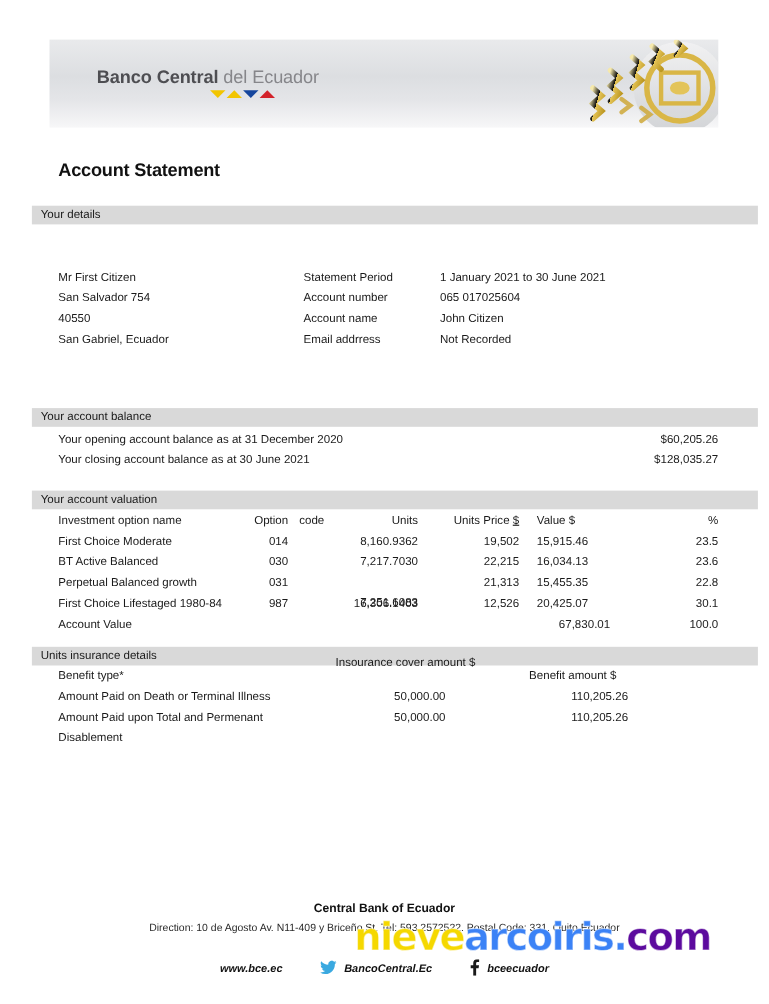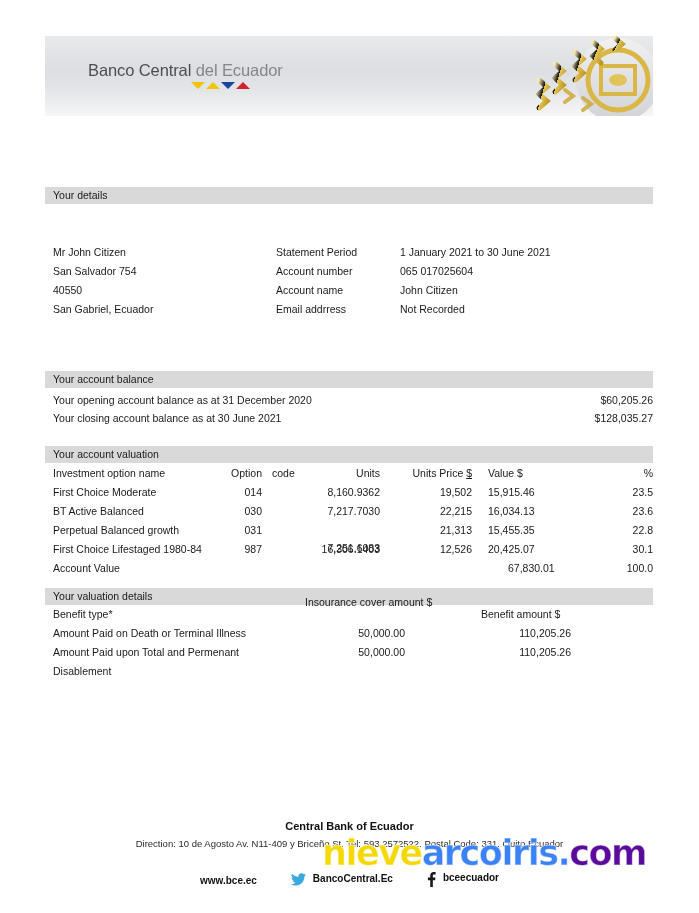--- a/index.html
+++ b/index.html
@@ -38,21 +38,21 @@
     left: 43px;
     top: 26px;
   }
   .logo-wordmark {
     font-size: 16.5px;
     letter-spacing: -0.1px;
     white-space: nowrap;
     line-height: 1;
   }
   .logo-strong {
-    font-weight: normal;
+    font-weight: bold;
     color: #4e4e52;
   }
   .logo-light {
     font-weight: normal;
     color: #86868a;
   }
   .logo-tris {
     margin-top: 3px;
     margin-left: 103px;
     display: flex;
@@ -86,22 +86,22 @@
     left: 53px;
     top: 146px;
     font-size: 16.5px;
     font-weight: bold;
     color: #111;
     letter-spacing: -0.2px;
   }
 
   .band {
     position: absolute;
-    left: 45px;
-    width: 608px;
+    left: 29px;
+    width: 660px;
     height: 17px;
     background: #d9d9d9;
     box-sizing: border-box;
   }
   .band-label {
     position: absolute;
     left: 8px;
     top: 2px;
     font-size: 10.5px;
     color: #1a1a1a;
@@ -147,23 +147,24 @@
     display: flex;
     justify-content: center;
     align-items: center;
     gap: 34px;
     font-size: 10px;
     font-weight: bold;
     color: #111;
   }
   .social-item {
     display: flex;
-    align-items: flex-start;
+    align-items: center;
     gap: 7px;
     white-space: nowrap;
+    font-style: italic;
   }
 
   
   .watermark {
     position: absolute;
     left: 322px;
     top: 836px;
     font-size: 35px;
     font-weight: bold;
     font-family: "DejaVu Sans", sans-serif;
@@ -223,26 +224,27 @@
           </g>
           <g stroke="#cfa93a" stroke-width="4" fill="none" stroke-linecap="round" opacity="0.9">
             <path d="M140 62 l8 6 l-8 6"></path>
             <path d="M122 54 l8 6 l-8 6"></path>
           </g>
         </g>
       </svg>
     </div>
   </div>
 
+  <div class="doc-title">Account Statement</div>
 
   <div class="band" style="top:187px;">
     <span class="band-label">Your details</span>
   </div>
 
-  <div class="cell" style="left:53px; top:246px;">Mr John Citizen</div>
+  <div class="cell" style="left:53px; top:246px;">Mr First Citizen</div>
   <div class="cell" style="left:53px; top:265px;">San Salvador 754</div>
   <div class="cell" style="left:53px; top:284px;">40550</div>
   <div class="cell" style="left:53px; top:303px;">San Gabriel, Ecuador</div>
 
   <div class="cell" style="left:276px; top:246px;">Statement Period</div>
   <div class="cell" style="left:400px; top:246px;">1 January 2021 to 30 June 2021</div>
 
   <div class="cell" style="left:276px; top:265px;">Account number</div>
   <div class="cell" style="left:400px; top:265px;">065 017025604</div>
 
@@ -300,21 +302,21 @@
   <div class="cell r" style="left:300px; width:80px; top:543px;">16,306.1403</div>
   <div class="cell r" style="left:392px; width:80px; top:543px;">12,526</div>
   <div class="cell" style="left:488px; top:543px;">20,425.07</div>
   <div class="cell r" style="right:46px; top:543px;">30.1</div>
 
   <div class="cell" style="left:53px; top:562px;">Account Value</div>
   <div class="cell" style="left:488px; top:562px;margin-left:20px;">67,830.01</div>
   <div class="cell r" style="right:46px; top:562px;">100.0</div>
 
   <div class="band" style="top:588px;">
-    <span class="band-label">Your valuation details</span>
+    <span class="band-label">Units insurance details</span>
   </div>
 
   <div class="cell" style="left:53px; top:608px;">Benefit type*</div>
   <div class="cell" style="left:305px; top:596px;">Insourance cover amount $</div>
   <div class="cell" style="left:481px; top:608px;">Benefit amount $</div>
 
   <div class="cell" style="left:53px; top:627px;">Amount Paid on Death or Terminal Illness</div>
   <div class="cell r" style="left:310px; width:95px; top:627px;">50,000.00</div>
   <div class="cell r" style="left:486px; width:85px; top:627px;">110,205.26</div>
 

